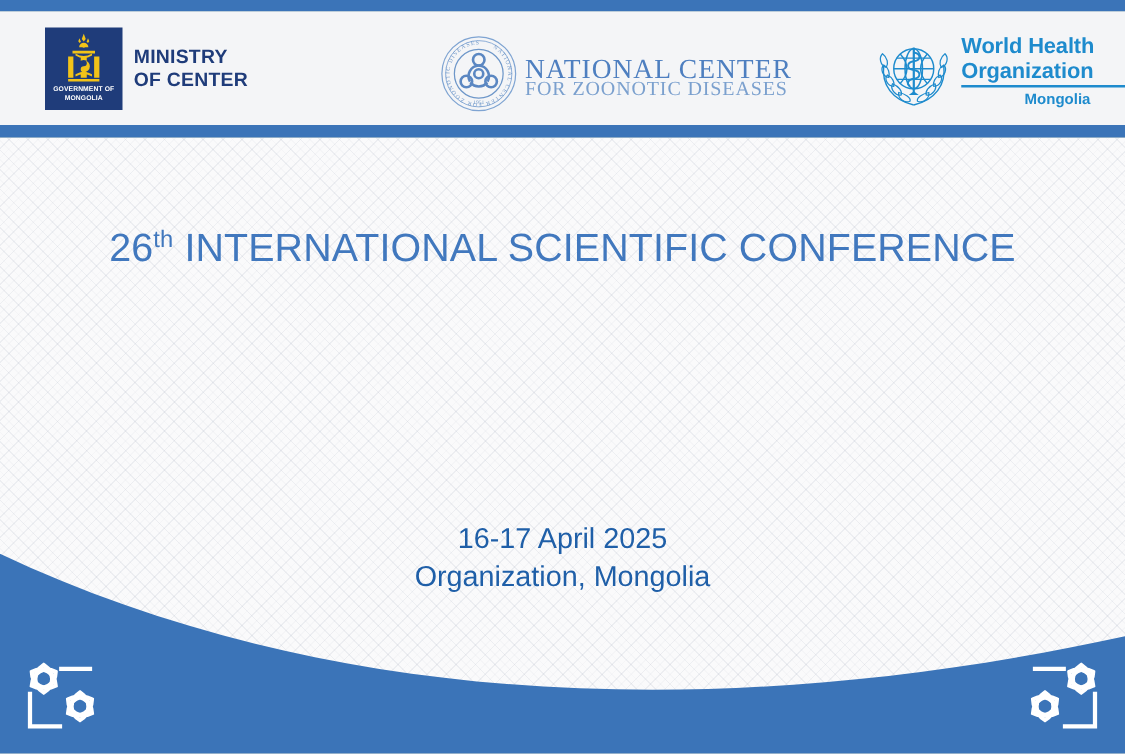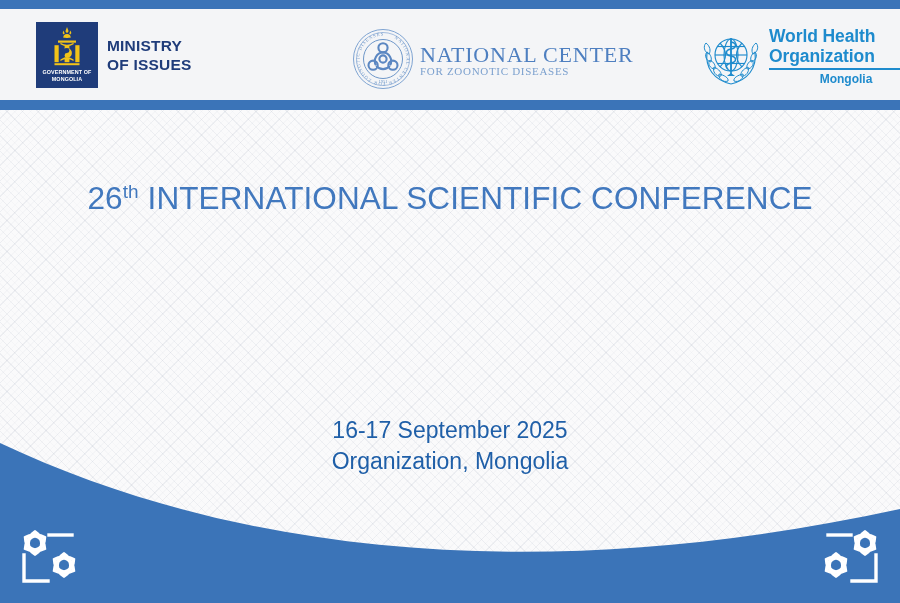--- a/index.html
+++ b/index.html
@@ -99,21 +99,21 @@
     color: #4E7FC0;
     font-family: "Liberation Serif", serif;
     font-size: 22px;
     letter-spacing: .8px;
     line-height: 20px;
     white-space: nowrap;
   }
   #ncz-line2 {
     color: #7BA0CE;
     font-family: "Liberation Serif", serif;
-    font-size: 11px;
+    font-size: 16px;
     letter-spacing: .7px;
     line-height: 13px;
     white-space: nowrap;
   }
 
   
   #who-logo {
     position: absolute;
     left: 700px;
     top: 17px;
@@ -264,21 +264,21 @@
             <path d="M24.4 33.4 q6.6 -4.2 13.2 0 l0 1.7 q-6.6 -4 -13.2 0 z"></path>
           </g>
         </svg>
         <div class="gov-text">
           <div>GOVERNMENT OF</div>
           <div>MONGOLIA</div>
         </div>
       </div>
       <div id="ministry-text">
         <div>MINISTRY</div>
-        <div>OF ISSUES</div>
+        <div>OF CENTER</div>
       </div>
     </div>
 
     <div id="ncz-logo">
       <svg id="ncz-seal" viewBox="0 0 62 62">
         <circle cx="31" cy="31" r="29.5" fill="none" stroke="#7FA4D2" stroke-width="1"></circle>
         <circle cx="31" cy="31" r="26.5" fill="none" stroke="#7FA4D2" stroke-width=".7"></circle>
         <circle cx="31" cy="31" r="19.5" fill="none" stroke="#6E97C9" stroke-width="1"></circle>
 
         <g fill="none" stroke="#5B87C2" stroke-width="2.1">
@@ -354,21 +354,21 @@
 
   <div id="top-rule-2" class="top-rule"></div>
 
   <div id="canvas">
 
     <div id="headline">
       <div id="conf-line"><span>26</span><span class="ord">th</span> <span>INTERNATIONAL SCIENTIFIC CONFERENCE</span></div>
     </div>
 
     <div id="event-meta">
-      <div>16-17 September 2025</div>
+      <div>16-17 April 2025</div>
       <div>Organization, Mongolia</div>
     </div>
 
     <div id="wave-layer">
       <svg width="900" height="160" viewBox="0 0 900 160" preserveAspectRatio="none">
 
         <path d="M0 8 C 250 128 560 150 900 78 L900 160 L0 160 Z" fill="#E2E3DE"></path>
 
         <path d="M0 0 C 250 118 560 140 900 66 L900 160 L0 160 Z" fill="#3B74B8"></path>
       </svg>

